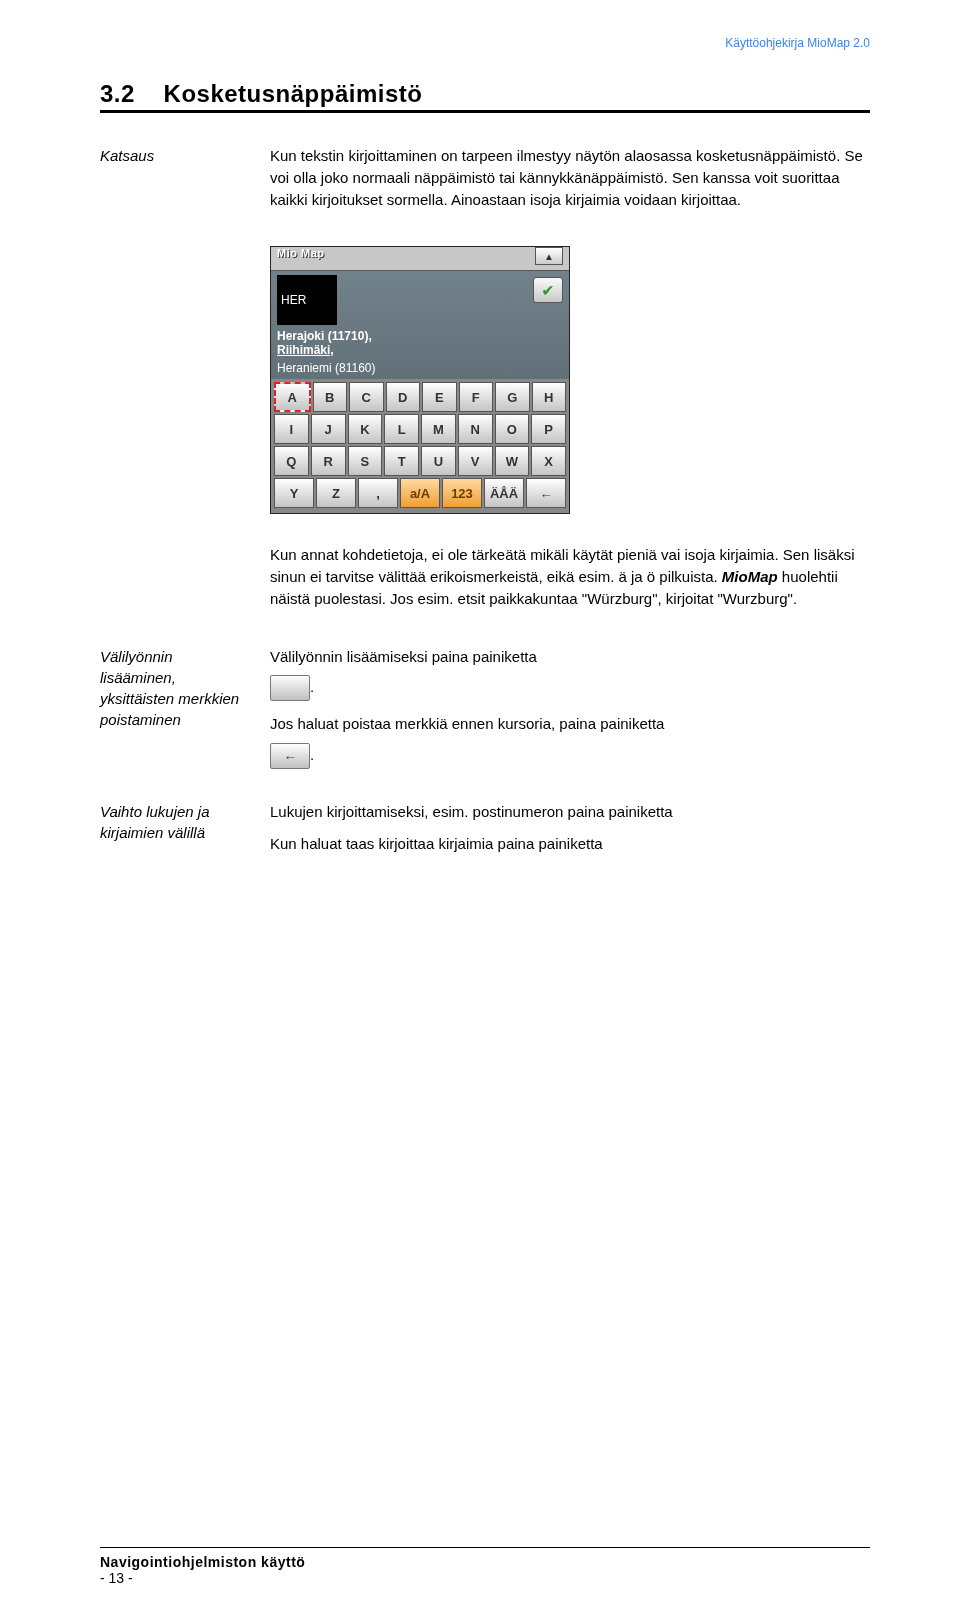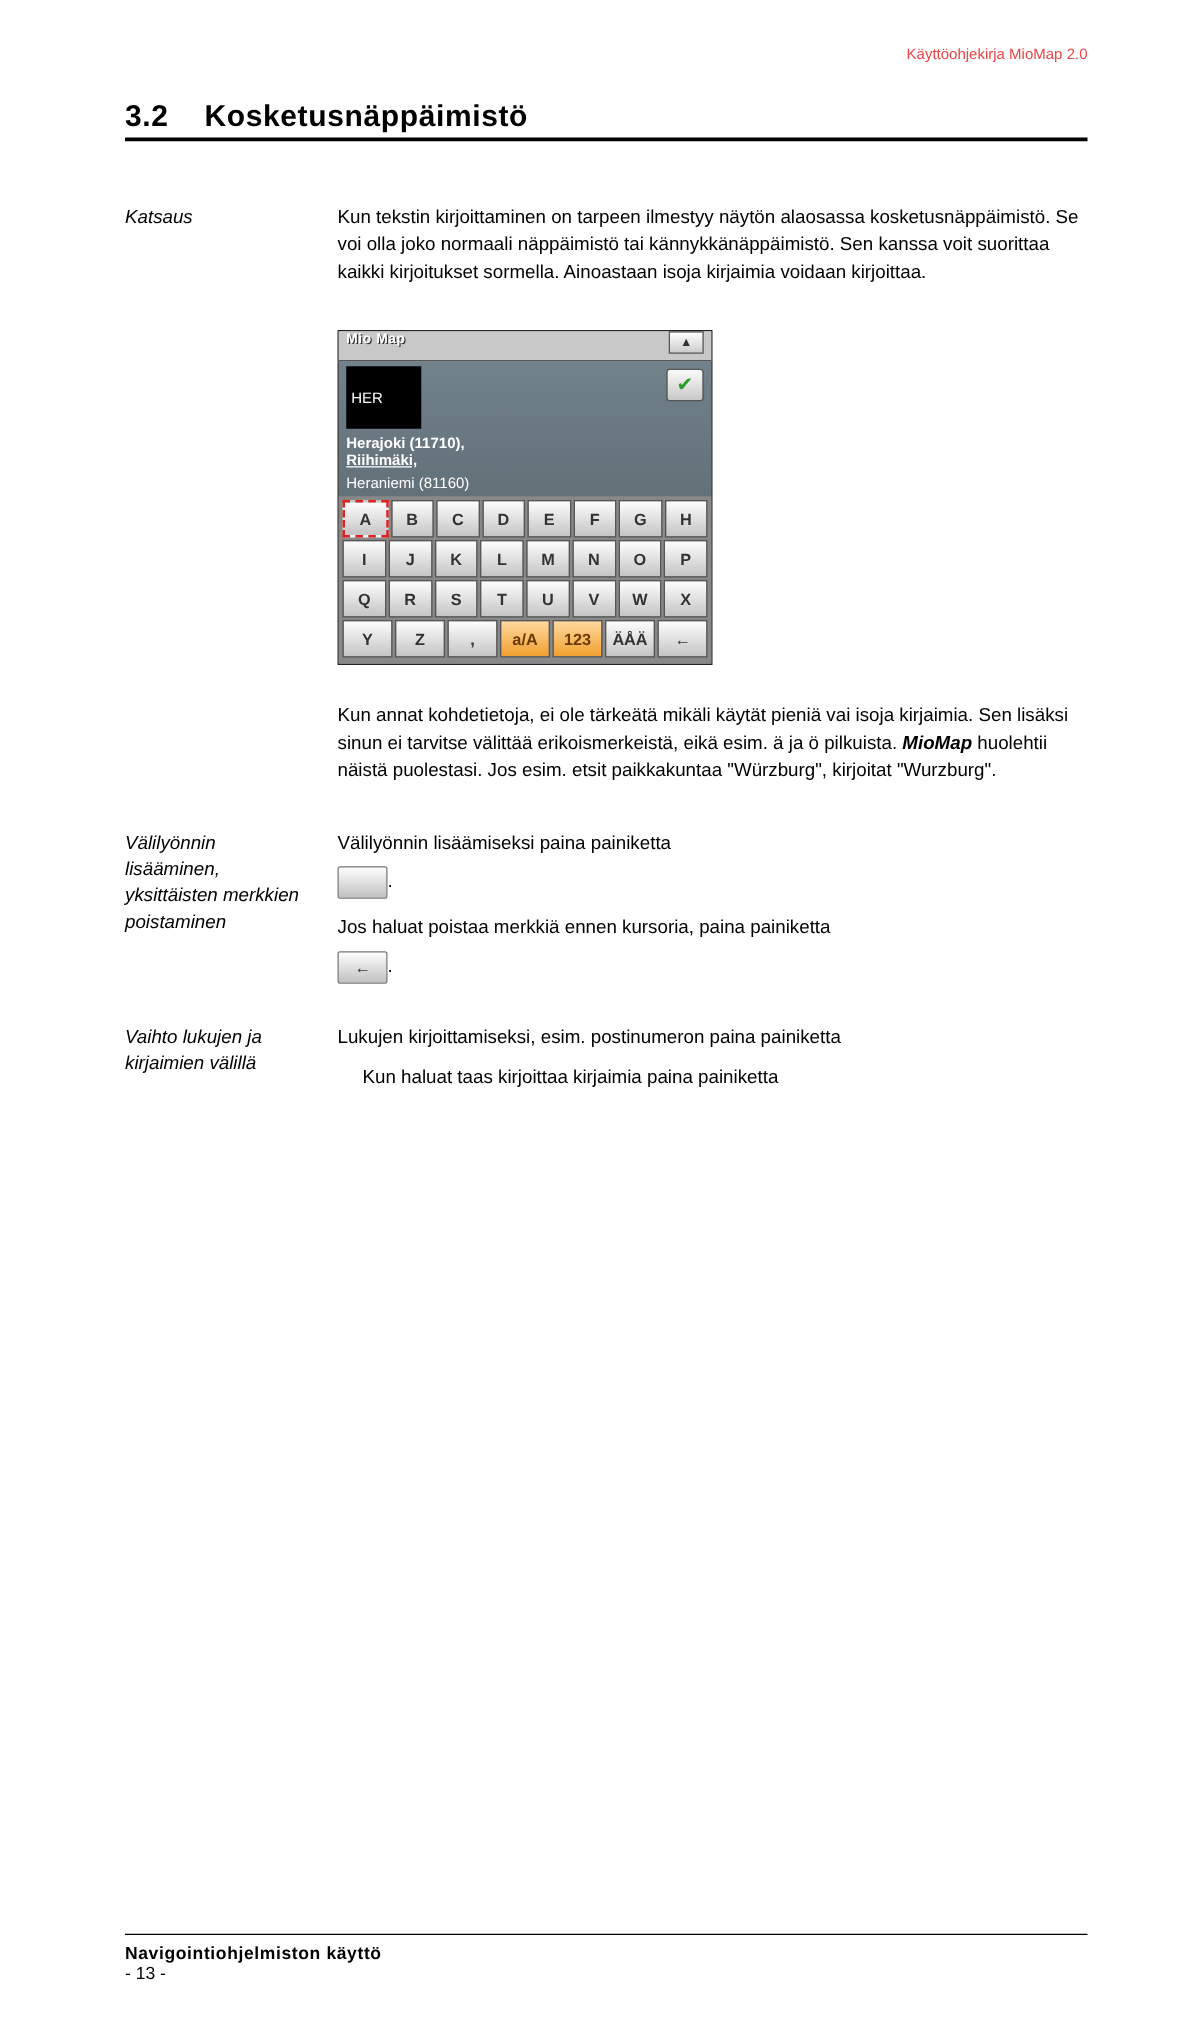--- a/index.html
+++ b/index.html
@@ -9,29 +9,29 @@
     color: #000;
     background: #fff;
     width: 960px;
     min-height: 1616px;
     padding: 36px 90px 30px 100px;
     position: relative;
   }
   .header {
     text-align: right;
     font-size: 12px;
-    color: #ef4444;
+    color: #3b82f6;
     margin-bottom: 30px;
   }
   .section-heading {
     font-size: 24px;
     font-weight: bold;
     border-bottom: 3px solid #000;
     padding-bottom: 2px;
-    margin-bottom: 50px;
+    margin-bottom: 32px;
     letter-spacing: 0.5px;
   }
   .row {
     display: flex;
     margin-bottom: 30px;
   }
   .label-col {
     width: 170px;
     flex-shrink: 0;
     font-style: italic;
@@ -258,20 +258,20 @@
     <div><span class="inline-btn">&nbsp;</span>.</div>
     <p style="margin-top:10px;">Jos haluat poistaa merkkiä ennen kursoria, paina painiketta</p>
     <div><span class="inline-btn">←</span>.</div>
   </div>
 </div>
 
 <div class="row">
   <div class="label-col">Vaihto lukujen ja kirjaimien välillä</div>
   <div class="content-col">
     <p>Lukujen kirjoittamiseksi, esim. postinumeron paina painiketta</p>
-    <p style="margin-top:10px;margin-left:20px;">Kun haluat taas kirjoittaa kirjaimia paina painiketta</p>
+    <p style="margin-top:10px;">Kun haluat taas kirjoittaa kirjaimia paina painiketta</p>
   </div>
 </div>
 
 <div class="footer">
   <span class="left">Navigointiohjelmiston käyttö</span>
   <span class="right">- 13 -</span>
 </div>
 
 </body></html>

